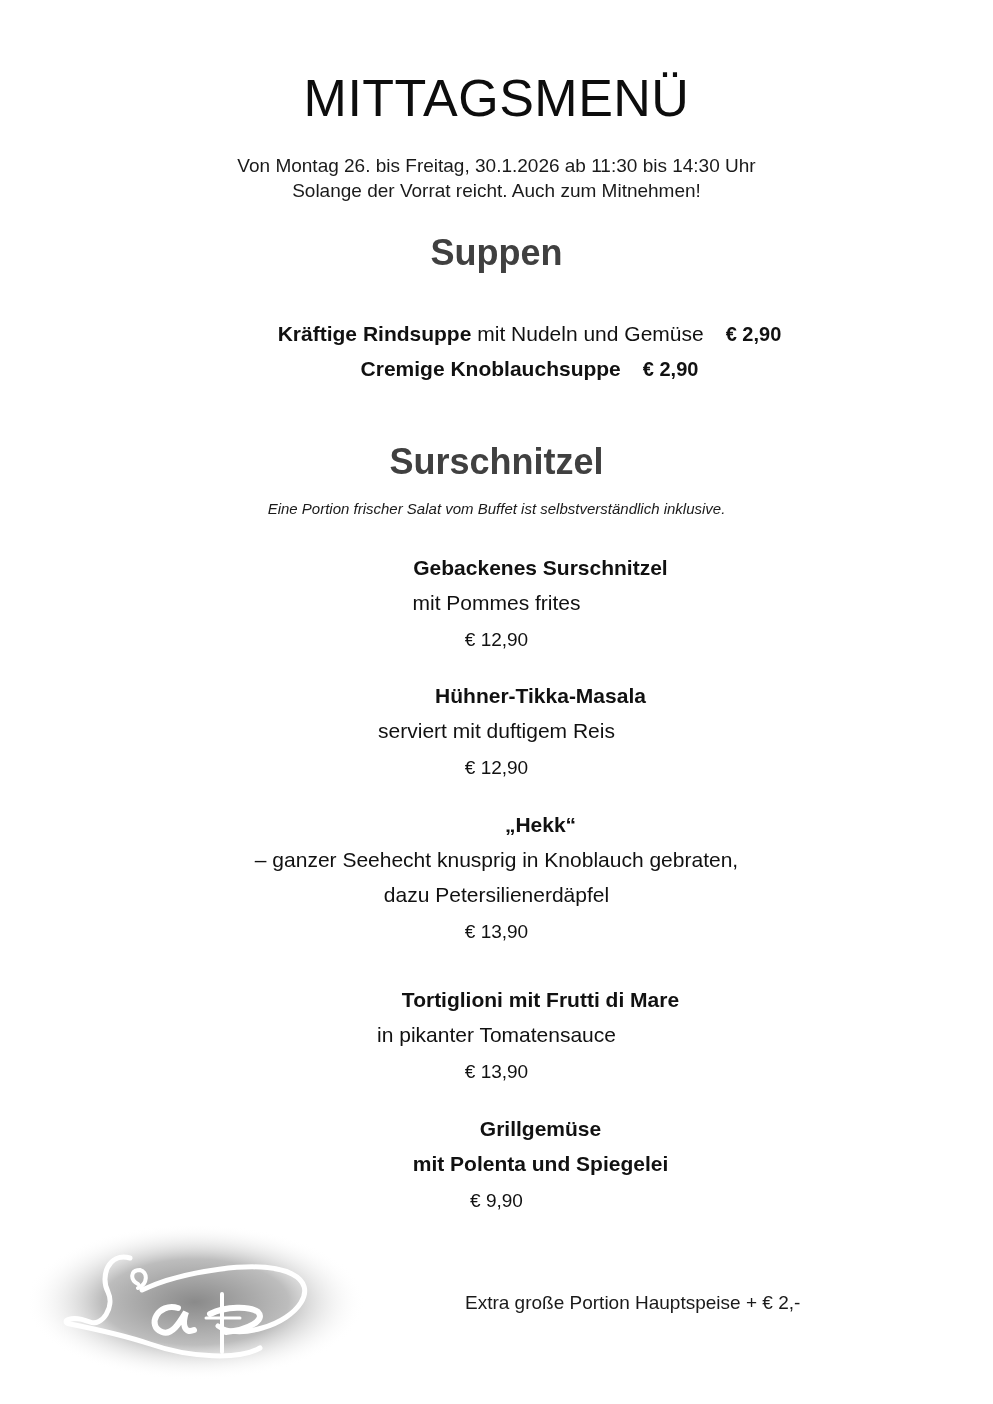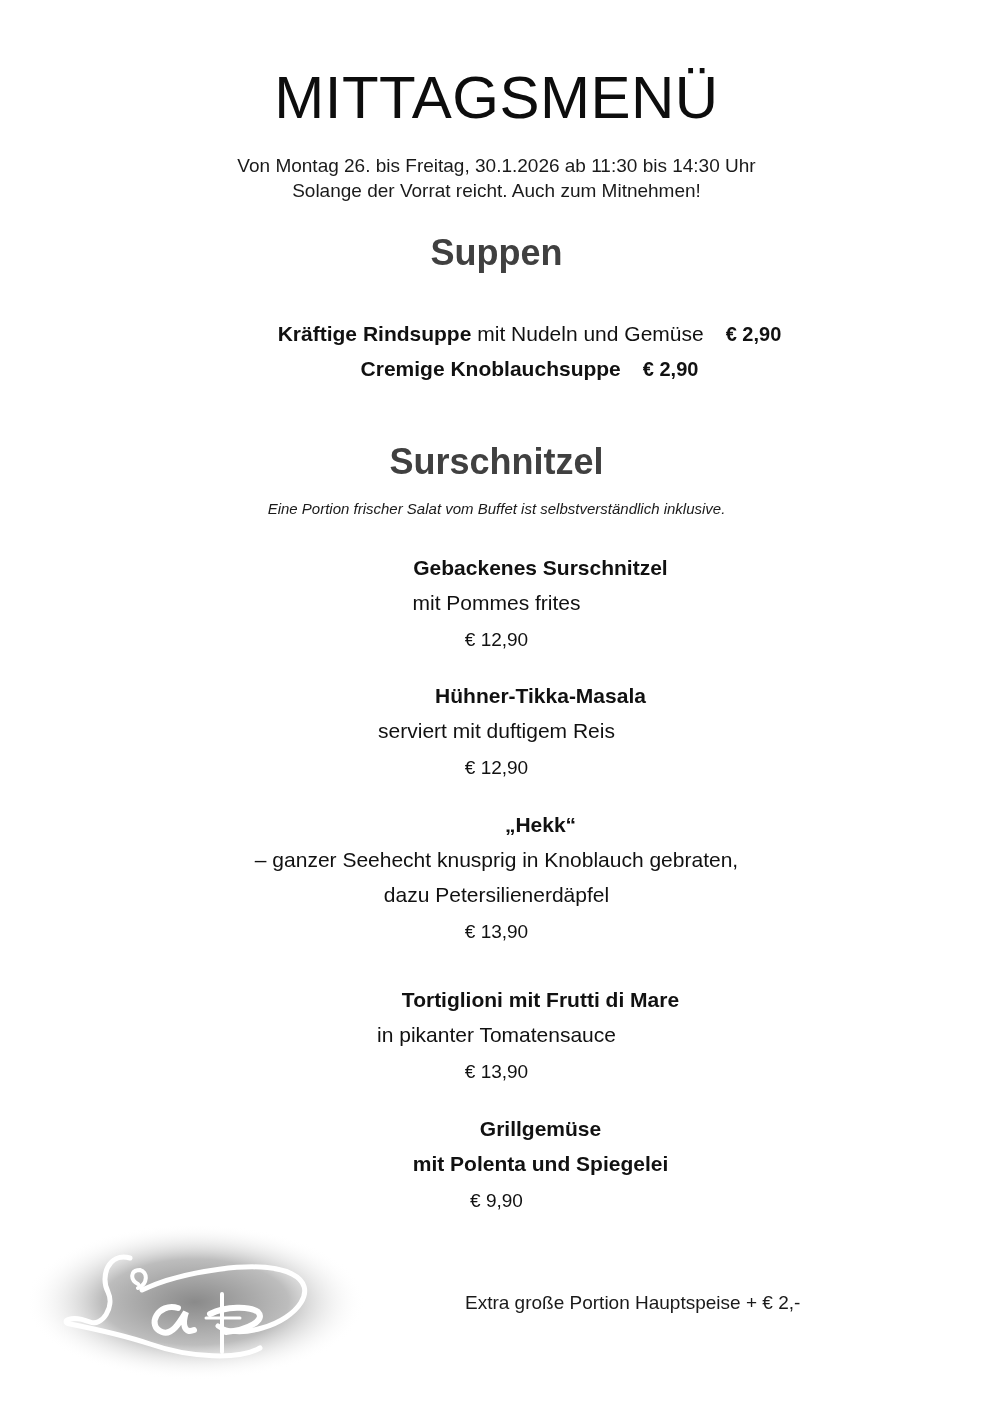--- a/index.html
+++ b/index.html
@@ -11,21 +11,21 @@
       width: 993px;
       height: 1404px;
       position: relative;
       overflow: hidden;
       font-family: "Liberation Sans", sans-serif;
       color: #111111;
     }
     .abs { position: absolute; left: 0; width: 993px; text-align: center; white-space: nowrap; }
     .title {
       top: 62px;
-      font-size: 60px;
+      font-size: 52px;
       line-height: 72px;
       font-weight: normal;
       letter-spacing: 0.5px;
       color: #0d0d0d;
     }
     .sub {
       font-size: 19px;
       line-height: 24px;
       color: #1a1a1a;
     }

